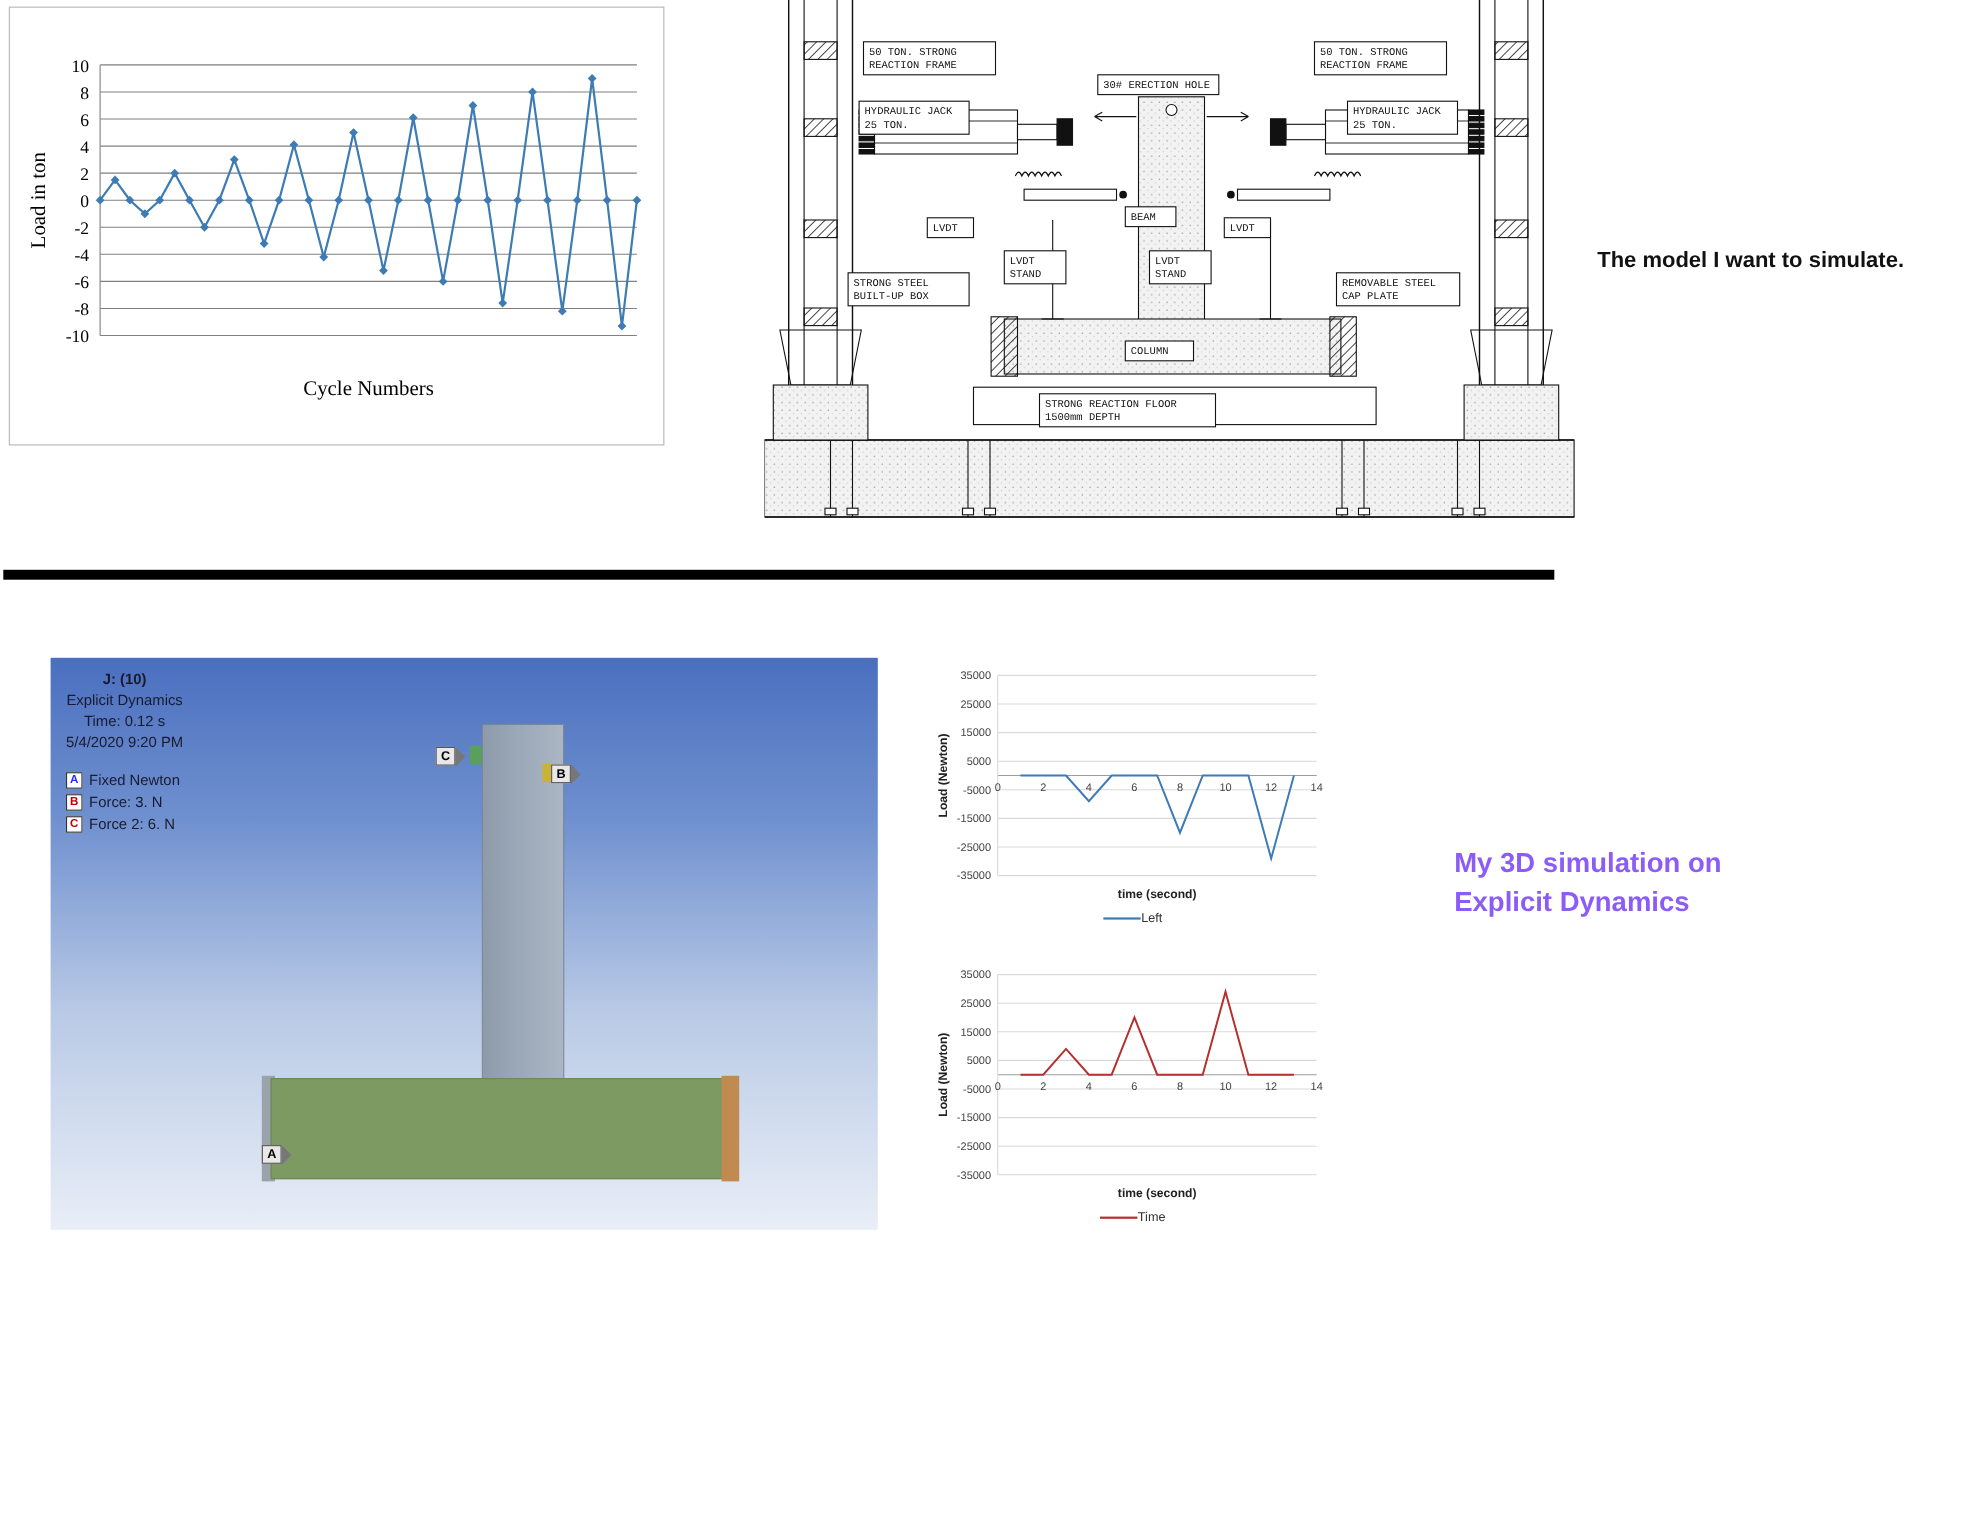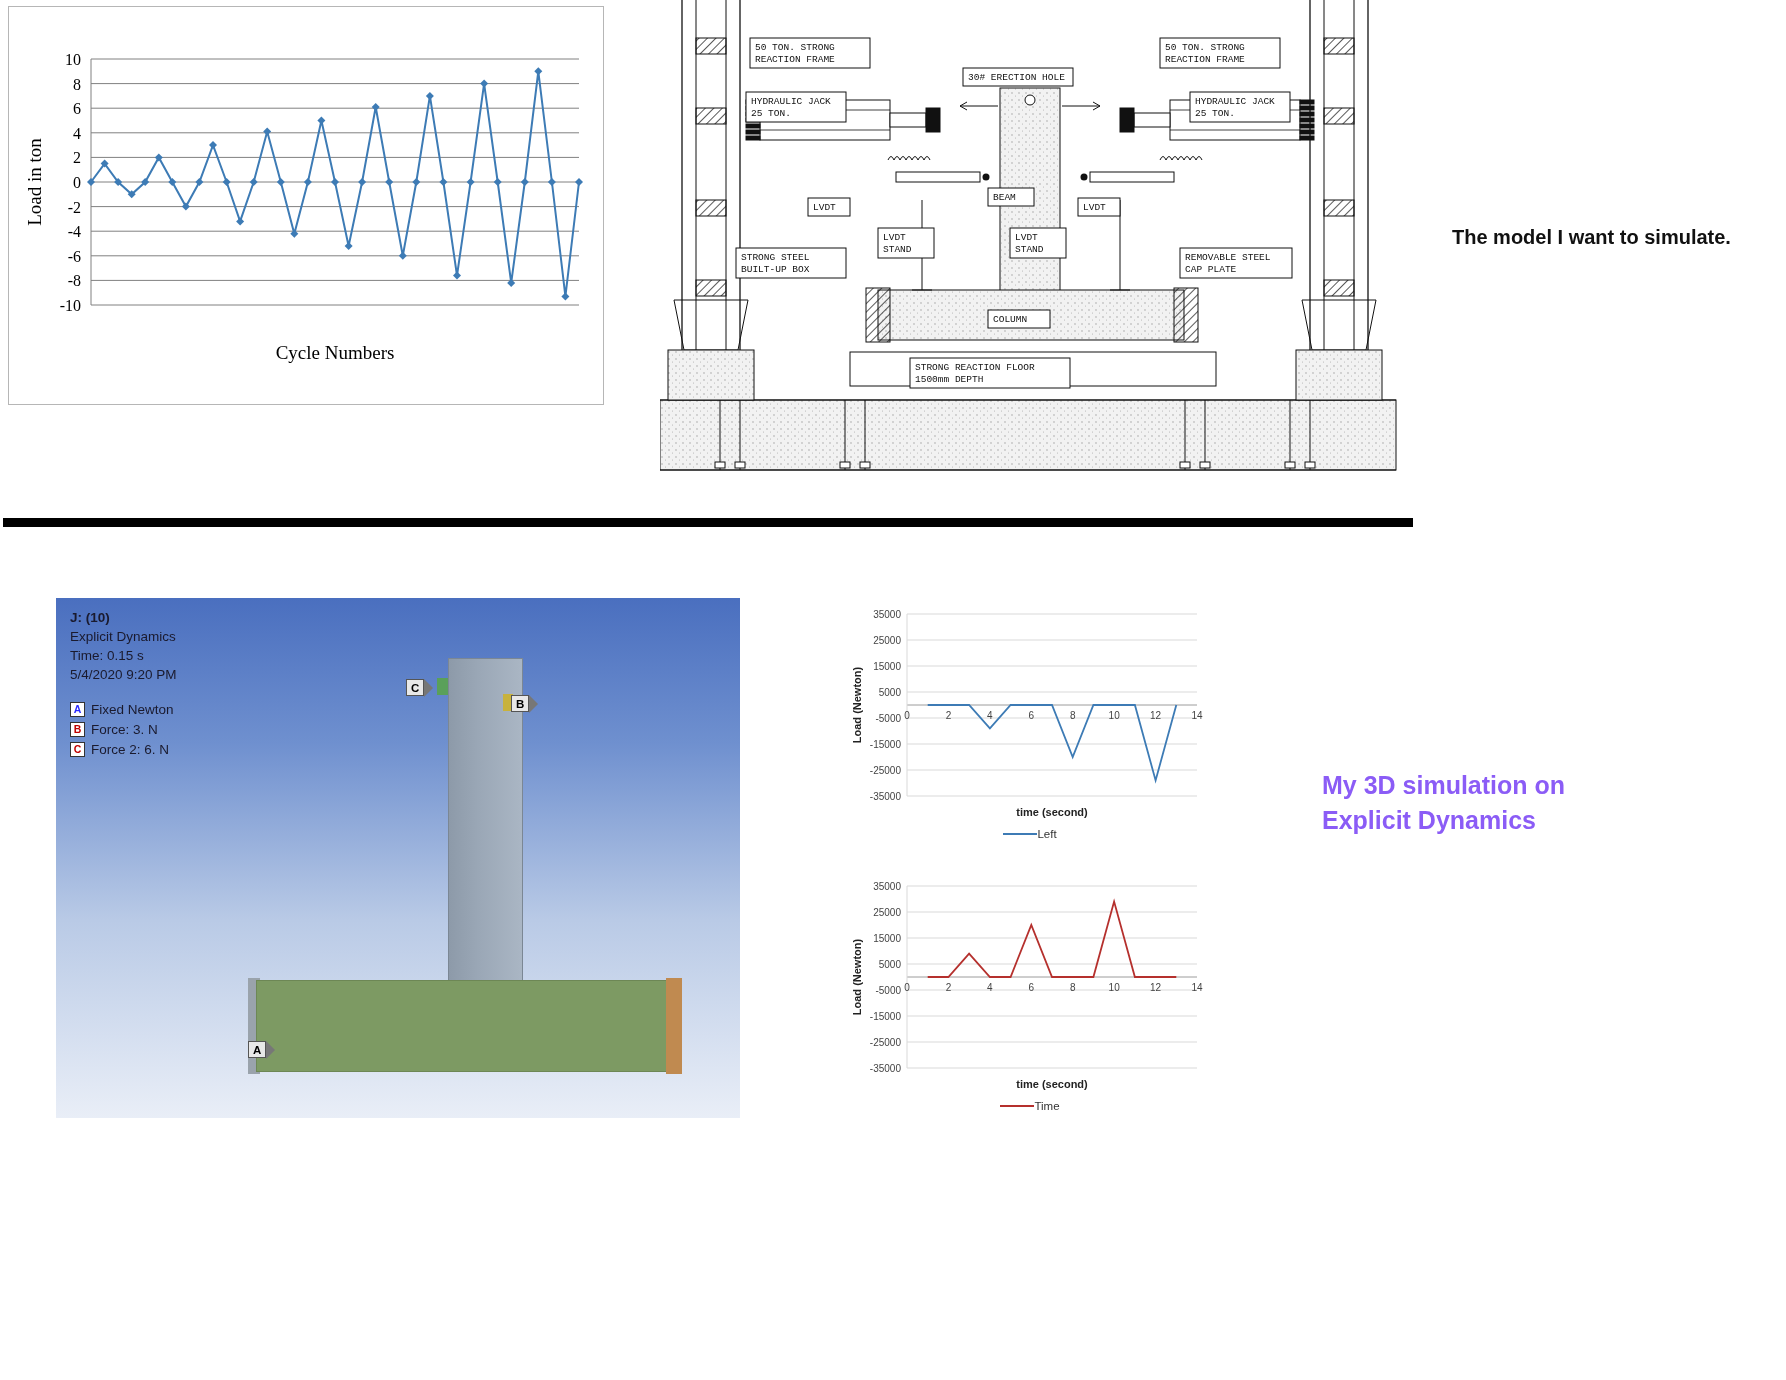--- a/index.html
+++ b/index.html
@@ -22,21 +22,21 @@
     width: 596px;
     height: 399px;
     border: 1px solid #b6b6b6;
     background: #ffffff;
     box-sizing: border-box;
   }
   #cyclic-chart-svg { display: block; }
 
   #test-setup-panel {
     position: absolute;
-    left: 660px;
+    left: 695px;
     top: 0px;
     width: 740px;
     height: 495px;
   }
   #test-setup-svg { display:block; }
 
   #caption-model {
     position: absolute;
     left: 1452px;
     top: 222px;
@@ -53,26 +53,27 @@
     left: 3px;
     top: 518px;
     width: 1410px;
     height: 9px;
     background: #000000;
   }
 
   
   #simulation-viewport {
     position: absolute;
-    left: 56px;
+    left: 46px;
     top: 598px;
-    width: 684px;
+    width: 752px;
     height: 520px;
     background: linear-gradient(180deg, #4a6fbf 0%, #6f90cf 28%, #b9cae6 62%, #e9eef7 100%);
     overflow: hidden;
+    text-align: center;
   }
   #sim-legend {
     position: absolute;
     left: 14px;
     top: 10px;
     color: #1a1a2e;
     font-size: 13.5px;
     line-height: 1.42;
     font-family: "Liberation Sans", sans-serif;
   }
@@ -450,21 +451,21 @@
 
 <div id="caption-model">The model I want to simulate.</div>
 
 <div id="divider-bar"></div>
 
 <div id="simulation-viewport">
 
   <div id="sim-legend">
     <div class="ttl">J: (10)</div>
     <div>Explicit Dynamics</div>
-    <div>Time: 0.15 s</div>
+    <div>Time: 0.12 s</div>
     <div>5/4/2020 9:20 PM</div>
     <div class="legend-space"></div>
     <div class="legend-row">
       <span class="legend-tag a">A</span>
       <span>Fixed Newton</span>
     </div>
     <div class="legend-row">
       <span class="legend-tag b">B</span>
       <span>Force: 3. N</span>
     </div>

